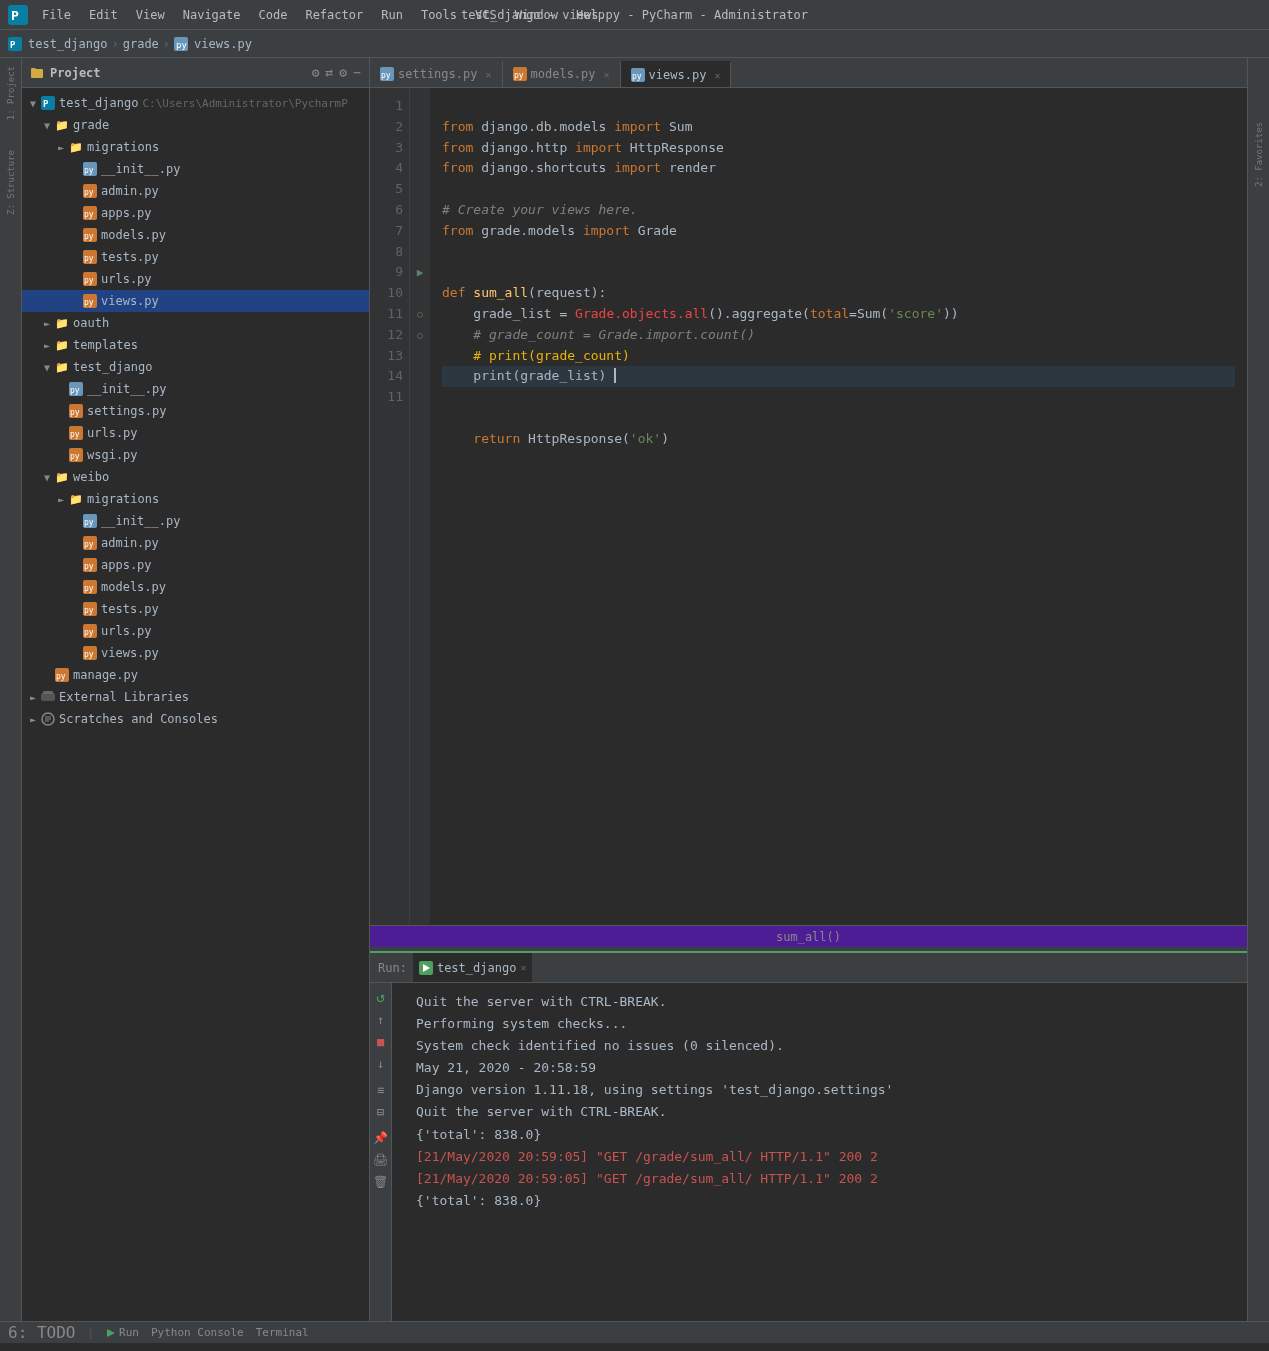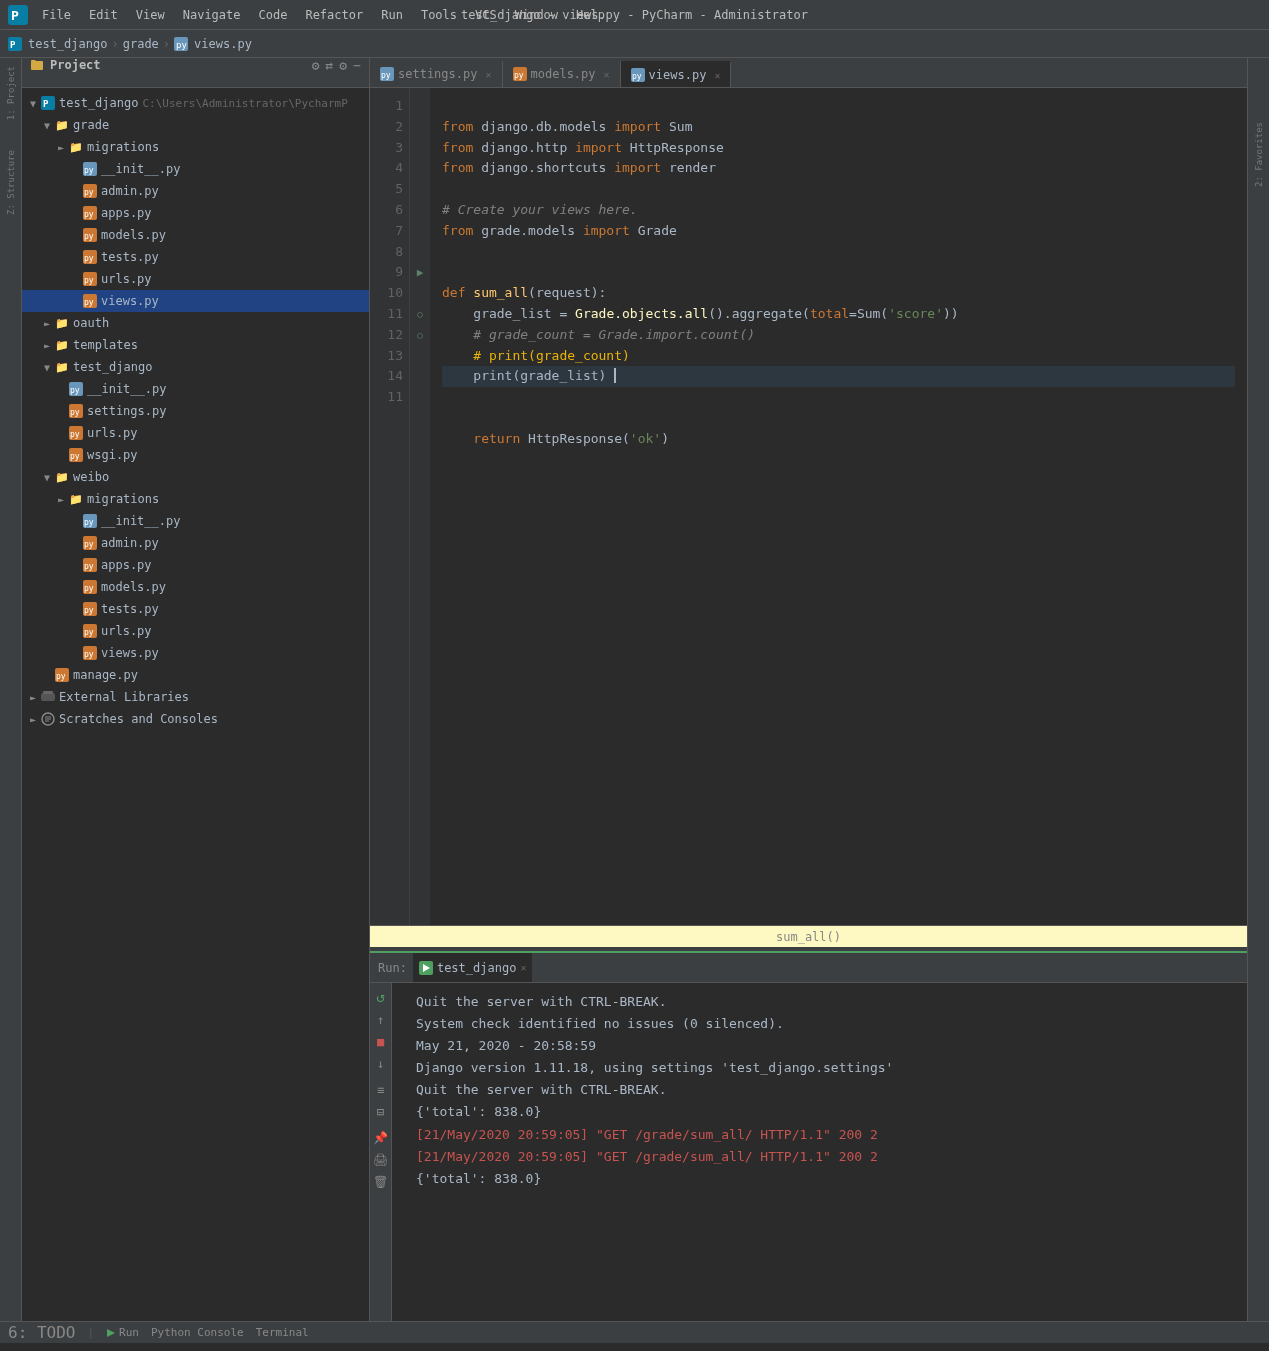--- a/index.html
+++ b/index.html
@@ -12,21 +12,21 @@
     #breadcrumb { background: #3c3f41; height: 28px; display: flex; align-items: center; padding: 0 8px; border-bottom: 1px solid #555; font-size: 12px; color: #a9b7c6; gap: 4px; }
 
     
     #main { display: flex; height: calc(1351px - 58px - 30px); }
 
     
     #left-tools { width: 22px; background: #3c3f41; border-right: 1px solid #555; display: flex; flex-direction: column; align-items: center; padding-top: 4px; gap: 2px; }
 
     
     #project-panel { width: 348px; background: #2b2b2b; border-right: 1px solid #555; display: flex; flex-direction: column; }
-    #project-header { background: #3c3f41; height: 30px; display: flex; align-items: flex-start; padding: 0 8px; border-bottom: 1px solid #555; gap: 6px; }
+    #project-header { background: #3c3f41; height: 30px; display: flex; align-items: center; padding: 0 8px; border-bottom: 1px solid #555; gap: 6px; }
 
     #project-tree { flex: 1; overflow-y: auto; padding: 4px 0; }
     .tree-item { display: flex; align-items: center; height: 22px; padding-left: 0; cursor: pointer; white-space: nowrap; }
     .tree-item.selected { background: #214283; }
     .tree-item .expand-arrow { width: 14px; text-align: center; color: #888; font-size: 10px; }
     .tree-item .item-icon { width: 16px; height: 16px; margin-right: 3px; display: inline-flex; align-items: center; justify-content: center; font-size: 11px; }
     .tree-item .item-label { font-size: 12px; color: #a9b7c6; }
     .tree-item .item-path { font-size: 12px; color: #777; margin-left: 4px; }
     .icon-folder-yellow { color: #d4a843; }
 
@@ -41,21 +41,21 @@
     
     #code-editor { flex: 1; display: flex; overflow: hidden; }
     #line-numbers { width: 40px; background: #313335; text-align: right; padding: 8px 6px; color: #606366; font-size: 13px; line-height: 1.6; user-select: none; border-right: 1px solid #3c3f41; }
     #code-content { flex: 1; padding: 8px 12px; overflow: auto; font-size: 13px; line-height: 1.6; white-space: pre; }
 
     
     #gutter { width: 20px; padding: 8px 0; font-size: 13px; line-height: 1.6; color: #606366; }
     .gutter-line { height: 20.8px; display: flex; align-items: center; justify-content: center; }
 
     
-    #editor-status { background: #fef9c3; height: 22px; display: flex; align-items: center; padding: 0 8px; font-size: 11px; color: #888; border-top: 1px solid #555; }
+    #editor-status { background: #4c1d95; height: 22px; display: flex; align-items: center; padding: 0 8px; font-size: 11px; color: #888; border-top: 1px solid #555; }
 
     
     #run-panel { height: 370px; border-top: 2px solid #4e9f60; display: flex; flex-direction: column; }
     #run-header { background: #3c3f41; height: 30px; display: flex; align-items: center; padding: 0 8px; border-bottom: 1px solid #555; gap: 6px; }
 
     #run-content { display: flex; flex: 1; overflow: hidden; }
     #run-tools { width: 22px; background: #3c3f41; border-right: 1px solid #555; display: flex; flex-direction: column; align-items: center; padding-top: 4px; gap: 4px; }
 
     #run-output { flex: 1; padding: 8px 24px; overflow-y: auto; font-size: 13px; line-height: 1.7; color: #a9b7c6; background: #2b2b2b; font-family: 'Consolas', monospace; }
     .run-line { display: block; }
@@ -505,21 +505,21 @@
         <div id="code-content" style="flex:1;padding:8px 12px;overflow:auto;font-size:13px;line-height:1.6;white-space:pre;background:#2b2b2b;font-family:Consolas,Monaco,monospace;">
 <span><span style="color:#cc7832;">from</span> <span style="color:#a9b7c6;">django.db.models</span> <span style="color:#cc7832;">import</span> <span style="color:#a9b7c6;">Sum</span></span>
 <span><span style="color:#cc7832;">from</span> <span style="color:#a9b7c6;">django.http</span> <span style="color:#cc7832;">import</span> <span style="color:#a9b7c6;">HttpResponse</span></span>
 <span><span style="color:#cc7832;">from</span> <span style="color:#a9b7c6;">django.shortcuts</span> <span style="color:#cc7832;">import</span> <span style="color:#a9b7c6;">render</span></span>
 <span></span>
 <span><span style="color:#808080;font-style:italic;"># Create your views here.</span></span>
 <span><span style="color:#cc7832;">from</span> <span style="color:#a9b7c6;">grade.models</span> <span style="color:#cc7832;">import</span> <span style="color:#a9b7c6;">Grade</span></span>
 <span></span>
 <span></span>
 <span><span style="color:#cc7832;">def</span> <span style="color:#ffc66d;">sum_all</span>(<span style="color:#a9b7c6;">request</span>):</span>
-<span>    <span style="color:#a9b7c6;">grade_list</span> = <span style="color:#fef9c3;">Grade.objects.all</span>().<span style="color:#a9b7c6;">aggregate</span>(<span style="color:#cc7832;">total</span>=<span style="color:#a9b7c6;">Sum</span>(<span style="color:#6a8759;">'score'</span>))</span>
+<span>    <span style="color:#a9b7c6;">grade_list</span> = <span style="color:#ef4444;">Grade.objects.all</span>().<span style="color:#a9b7c6;">aggregate</span>(<span style="color:#cc7832;">total</span>=<span style="color:#a9b7c6;">Sum</span>(<span style="color:#6a8759;">'score'</span>))</span>
 <span>    <span style="color:#808080;font-style:italic;"># grade_count = Grade.import.count()</span></span>
 <span>    <span style="color:#eab308;"># print(grade_count)</span></span>
 <span style="background:#2d3740;display:block;">    <span style="color:#a9b7c6;">print</span>(<span style="color:#a9b7c6;">grade_list</span>)<span style="border-right:2px solid #a9b7c6;"> </span></span>
 <span></span>
 <span>    <span style="color:#cc7832;">return</span> <span style="color:#a9b7c6;">HttpResponse</span>(<span style="color:#6a8759;">'ok'</span>)</span>
         </div>
       </div>
 
       <div id="editor-status">
         <span style="flex:1;text-align:center;font-size:12px;color:#888;">sum_all()</span>
@@ -551,20 +551,21 @@
           <div style="color:#888;font-size:12px;cursor:pointer;padding:2px;">↓</div>
           <div style="color:#888;font-size:12px;cursor:pointer;padding:2px;margin-top:4px;">≡</div>
           <div style="color:#888;font-size:12px;cursor:pointer;padding:2px;">⊟</div>
           <div style="color:#888;font-size:12px;cursor:pointer;padding:2px;margin-top:4px;">📌</div>
           <div style="color:#888;font-size:12px;cursor:pointer;padding:2px;">🖨</div>
           <div style="color:#888;font-size:12px;cursor:pointer;padding:2px;">🗑</div>
         </div>
 
         <div id="run-output">
           <span class="run-line">Quit the server with CTRL-BREAK.</span>
+          <span class="run-line">Performing system checks...</span>
           <span class="run-line"> </span>
           <span class="run-line">System check identified no issues (0 silenced).</span>
           <span class="run-line">May 21, 2020 - 20:58:59</span>
           <span class="run-line">Django version 1.11.18, using settings 'test_django.settings'</span>
           <span class="run-line">Quit the server with CTRL-BREAK.</span>
           <span class="run-line">{'total': 838.0}</span>
           <span class="run-line run-red">[21/May/2020 20:59:05] "GET /grade/sum_all/ HTTP/1.1" 200 2</span>
           <span class="run-line run-red">[21/May/2020 20:59:05] "GET /grade/sum_all/ HTTP/1.1" 200 2</span>
           <span class="run-line">{'total': 838.0}</span>
         </div>

